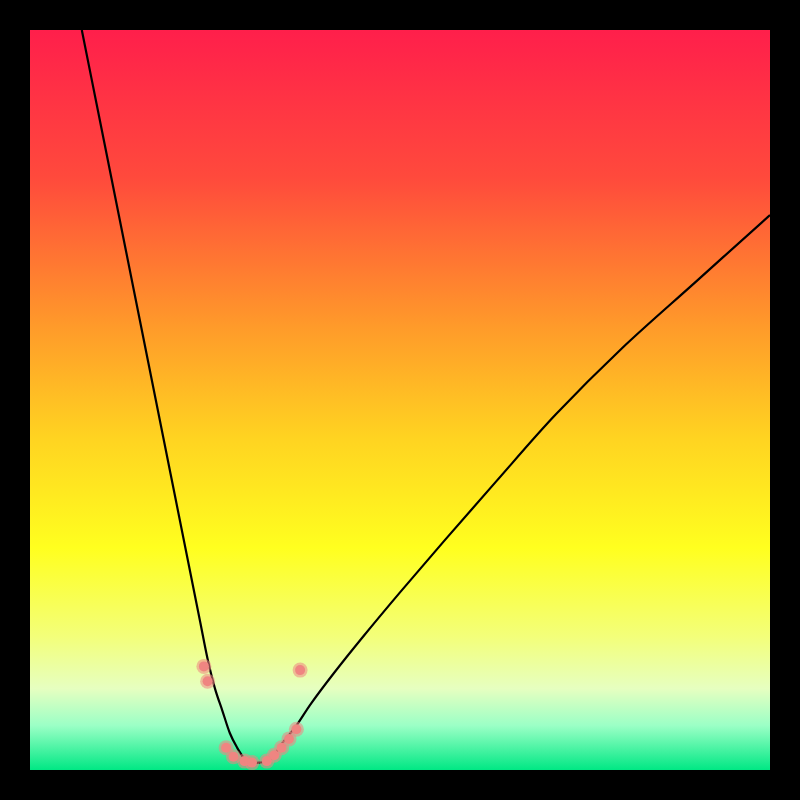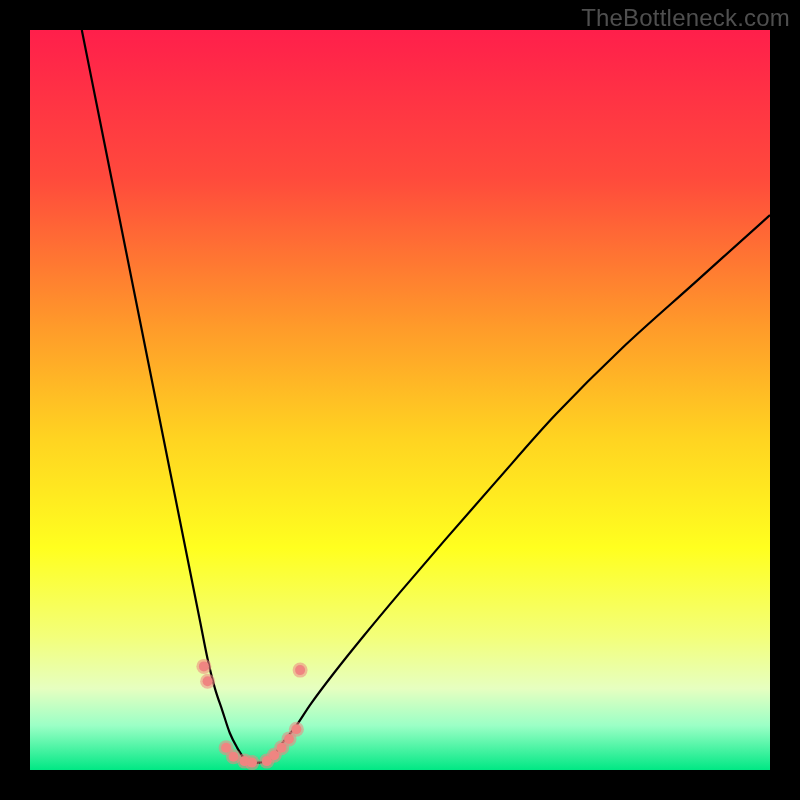--- a/index.html
+++ b/index.html
@@ -80,14 +80,13 @@
           <circle cx="251.60" cy="717.80" r="5" fill="#ef8581"></circle>
           <circle cx="259.00" cy="708.92" r="7.5" fill="#ef8581" fill-opacity="0.55"></circle>
           <circle cx="259.00" cy="708.92" r="5" fill="#ef8581"></circle>
           <circle cx="266.40" cy="699.30" r="7.5" fill="#ef8581" fill-opacity="0.55"></circle>
           <circle cx="266.40" cy="699.30" r="5" fill="#ef8581"></circle>
           <circle cx="270.10" cy="640.10" r="7.5" fill="#ef8581" fill-opacity="0.55"></circle>
           <circle cx="270.10" cy="640.10" r="5" fill="#ef8581"></circle>
         </g>
     </svg>
   </div>
-  <div class="watermark">TheBottleneck.com</div>
 </div>
 
 </body></html>

